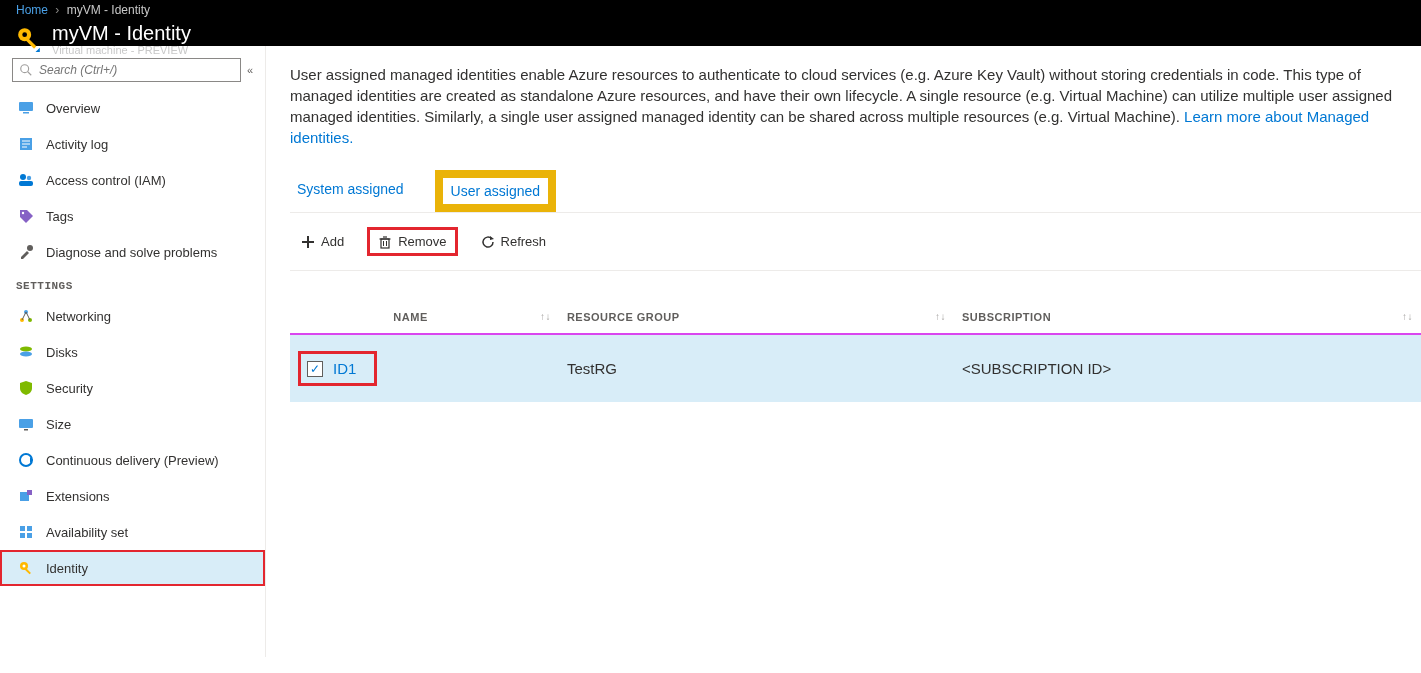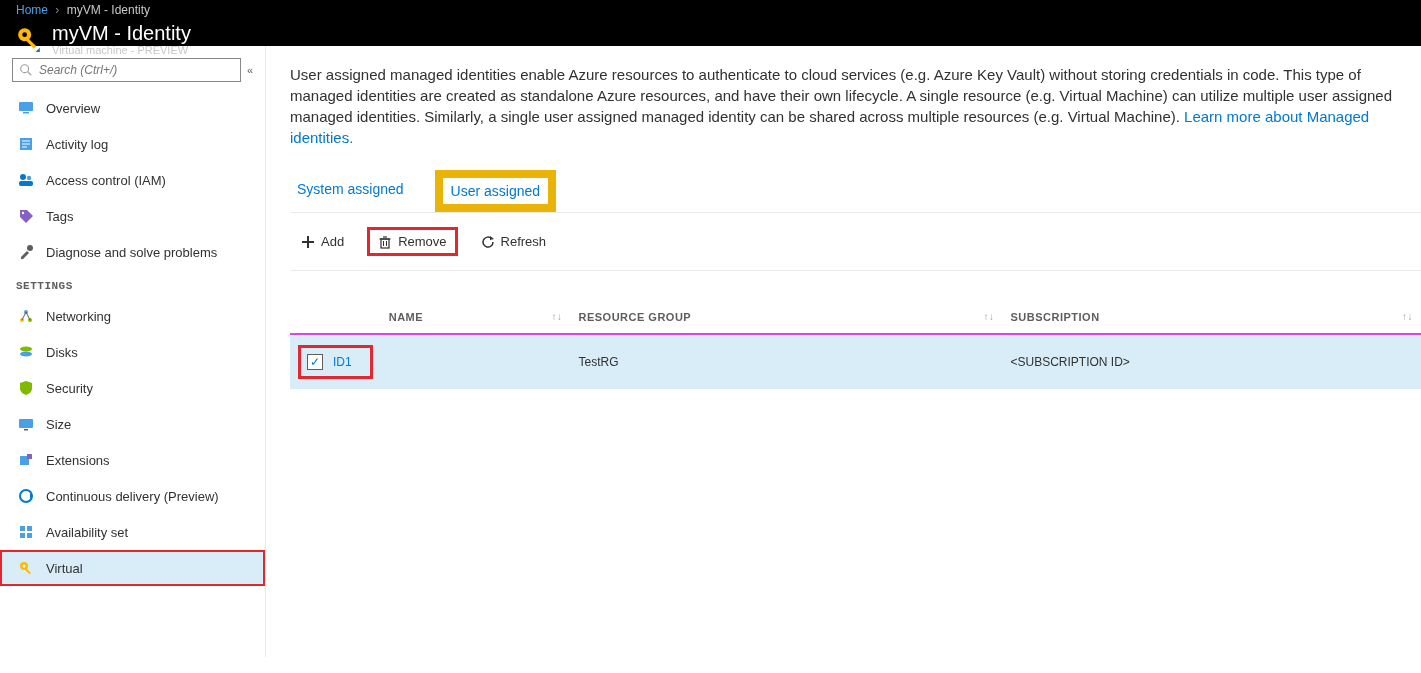--- a/index.html
+++ b/index.html
@@ -55,21 +55,21 @@
 
   .toolbar { display: flex; align-items: center; gap: 12px; padding: 14px 0; border-bottom: 1px solid #edebe9; margin-right: 0; }
   .tool-btn { display: inline-flex; align-items: center; gap: 6px; background: none; border: 3px solid transparent; padding: 4px 8px; font-size: 13px; cursor: pointer; font-family: inherit; color: #323130; }
   .tool-btn.highlighted { border: 3px solid #e3262f; }
   .tool-btn svg { width: 14px; height: 14px; }
 
   .table-wrap { margin-top: 30px; }
   table { width: 100%; border-collapse: collapse; }
   thead th { text-align: left; font-size: 11px; font-weight: 600; color: #605e5c; letter-spacing: .5px; padding: 10px 8px; border-bottom: 2px solid #d946ef; }
   thead th .sort { float: right; font-size: 10px; color: #a19f9d; }
-  tbody td { padding: 10px 8px; font-size: 12px; vertical-align: middle; }
+  tbody td { padding: 16px 8px; font-size: 15px; vertical-align: middle; }
   tbody tr.selected { background: #d8edf8; }
   .checkbox-cell { width: 34px; }
   .checkbox-square { width: 16px; height: 16px; border: 1px solid #605e5c; display: inline-flex; align-items: center; justify-content: center; background: #fff; }
   .checkbox-square.checked::after { content: "✓"; font-size: 12px; color: #0078d4; line-height: 1; }
   .row-name { color: #0078d4; }
   .highlight-cell { border: 3px solid #e3262f; display: inline-flex; align-items: center; gap: 10px; padding: 6px 18px 6px 6px; }
   th.check-col { width: 40px; }
 </style>
 </head>
 <body>
@@ -197,55 +197,55 @@
             <svg viewBox="0 0 16 16">
               <rect x="1" y="3" width="14" height="9" rx="1" fill="#4aa0e6"></rect>
               <rect x="6" y="13" width="4" height="1.5" fill="#605e5c"></rect>
             </svg>
           </span>
         <span>Size</span>
       </div>
       <div class="nav-item">
         <span class="icon">
             <svg viewBox="0 0 16 16">
+              <circle cx="8" cy="8" r="6" fill="none" stroke="#0078d4" stroke-width="2"></circle>
+              <polygon points="12,5 15,8 12,11" fill="#0078d4"></polygon>
+            </svg>
+          </span>
+        <span>Continuous delivery (Preview)</span>
+      </div>
+      <div class="nav-item">
+        <span class="icon">
+            <svg viewBox="0 0 16 16">
               <rect x="2" y="4" width="9" height="9" fill="#4aa0e6"></rect>
               <rect x="9" y="2" width="5" height="5" fill="#8661c5"></rect>
             </svg>
           </span>
         <span>Extensions</span>
-      </div>
-      <div class="nav-item">
-        <span class="icon">
-            <svg viewBox="0 0 16 16">
-              <circle cx="8" cy="8" r="6" fill="none" stroke="#0078d4" stroke-width="2"></circle>
-              <polygon points="12,5 15,8 12,11" fill="#0078d4"></polygon>
-            </svg>
-          </span>
-        <span>Continuous delivery (Preview)</span>
       </div>
       <div class="nav-item">
         <span class="icon">
             <svg viewBox="0 0 16 16">
               <rect x="2" y="2" width="5" height="5" fill="#4aa0e6"></rect>
               <rect x="9" y="2" width="5" height="5" fill="#4aa0e6"></rect>
               <rect x="2" y="9" width="5" height="5" fill="#4aa0e6"></rect>
               <rect x="9" y="9" width="5" height="5" fill="#4aa0e6"></rect>
             </svg>
           </span>
         <span>Availability set</span>
       </div>
       <div class="nav-item active highlighted">
         <span class="icon">
             <svg viewBox="0 0 16 16">
               <circle cx="6" cy="6" r="4" fill="#ffb900"></circle>
               <circle cx="6" cy="6" r="1.5" fill="#fff"></circle>
               <rect x="8" y="8" width="7" height="2" transform="rotate(45 8 8)" fill="#ffb900"></rect>
             </svg>
           </span>
-        <span>Virtual</span>
+        <span>Identity</span>
       </div>
     </div>
   </div>
 
   <div class="content">
     <p class="desc">
       <span>User assigned managed identities enable Azure resources to authenticate to cloud services (e.g. Azure Key Vault) without storing credentials in code. This type of managed identities are created as standalone Azure resources, and have their own lifecycle. A single resource (e.g. Virtual Machine) can utilize multiple user assigned managed identities. Similarly, a single user assigned managed identity can be shared across multiple resources (e.g. Virtual Machine). </span><a href="#">Learn more about Managed identities.</a>
     </p>
 
     <div class="tabs">

